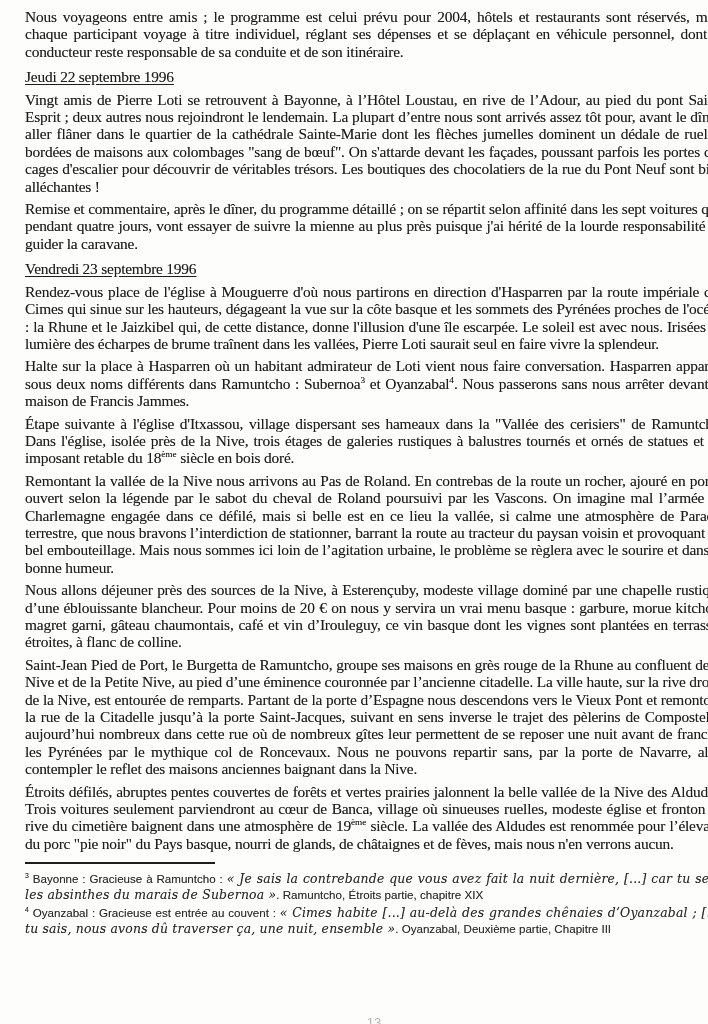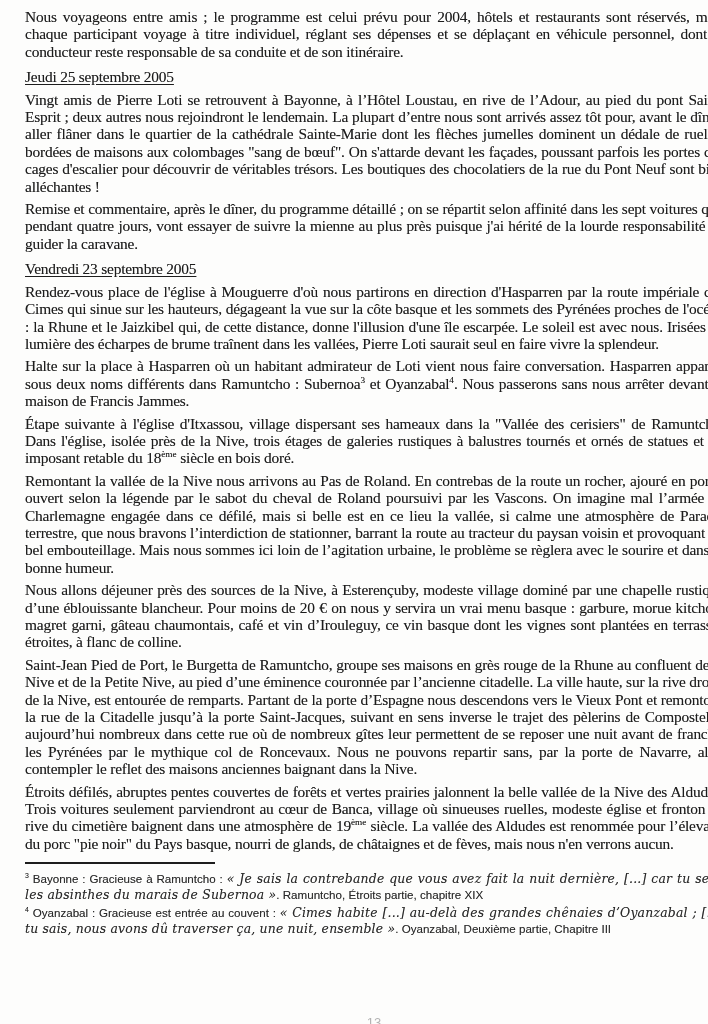--- a/index.html
+++ b/index.html
@@ -74,24 +74,24 @@
     font-size: 13px;
     color: #b3b3b3;
   }
 </style>
 </head>
 <body>
 
 <div class="page">
   <main class="content">
     <p class="para"><span class="r-plain">Nous voyageons entre amis ; le programme est celui prévu pour 2004, hôtels et restaurants sont réservés, mais chaque participant voyage à titre individuel, réglant ses dépenses et se déplaçant en véhicule personnel, dont le conducteur reste responsable de sa conduite et de son itinéraire.</span></p>
-    <h2 class="date-heading"><span class="r-plain">Jeudi 25 septembre 2005</span></h2>
+    <h2 class="date-heading"><span class="r-plain">Jeudi 22 septembre 1996</span></h2>
     <p class="para"><span class="r-plain">Vingt amis de Pierre Loti se retrouvent à Bayonne, à l’Hôtel Loustau, en rive de  l’Adour, au pied du pont Saint-Esprit ; deux autres nous rejoindront le lendemain. La plupart d’entre nous sont arrivés assez tôt pour, avant le dîner, aller flâner dans le quartier de la cathédrale Sainte-Marie dont les flèches jumelles dominent un dédale de ruelles bordées de maisons aux colombages "sang de bœuf". On s'attarde devant les façades, poussant parfois les portes des cages d'escalier pour découvrir de véritables trésors. Les boutiques des chocolatiers de la rue du Pont Neuf sont bien alléchantes !</span></p>
     <p class="para"><span class="r-plain">Remise et commentaire, après le dîner, du programme détaillé ; on se répartit selon affinité dans les sept voitures qui, pendant quatre jours, vont essayer de suivre la mienne au plus près puisque j'ai hérité de la lourde responsabilité de guider la caravane.</span></p>
-    <h2 class="date-heading"><span class="r-plain">Vendredi 23 septembre 2005</span></h2>
+    <h2 class="date-heading"><span class="r-plain">Vendredi 23 septembre 1996</span></h2>
     <p class="para"><span class="r-plain">Rendez-vous place de l'église à Mouguerre d'où nous partirons en direction d'Hasparren par la route impériale des Cimes qui sinue sur les hauteurs, dégageant la vue sur la côte basque et les sommets des Pyrénées proches de l'océan : la Rhune et le Jaizkibel qui, de cette distance, donne l'illusion d'une île escarpée. Le soleil est avec nous. Irisées de lumière des écharpes de brume traînent dans les vallées, Pierre Loti saurait seul en faire vivre la splendeur.</span></p>
     <p class="para"><span class="r-plain">Halte sur la place à Hasparren où un habitant admirateur de Loti vient nous faire conversation. Hasparren apparaît sous deux noms différents dans </span><span class="r-italic">Ramuntcho</span><span class="r-plain"> : Subernoa</span><span class="r-super">3</span><span class="r-plain"> et Oyanzabal</span><span class="r-super">4</span><span class="r-plain">. Nous passerons sans nous arrêter devant la maison de Francis Jammes.</span></p>
     <p class="para"><span class="r-plain">Étape suivante à l'église d'Itxassou, village dispersant ses hameaux dans la "Vallée des cerisiers" de </span><span class="r-italic">Ramuntcho</span><span class="r-plain">. Dans l'église, isolée près de la Nive, trois étages de galeries rustiques à balustres tournés et ornés de statues  et un imposant retable du 18</span><span class="r-super">ème</span><span class="r-plain"> siècle en bois doré.</span></p>
     <p class="para"><span class="r-plain">Remontant la vallée de la Nive nous arrivons au Pas de Roland. En contrebas de la route un rocher, ajouré en porte, ouvert selon la légende par le sabot du cheval de Roland poursuivi par les Vascons. On imagine mal l’armée de Charlemagne engagée dans ce défilé, mais si belle est en ce lieu la vallée, si calme une atmosphère de Paradis terrestre, que nous bravons l’interdiction de stationner, barrant la route au tracteur du paysan voisin et provoquant un bel embouteillage. Mais nous sommes ici loin de l’agitation urbaine, le problème se règlera avec le sourire et dans la bonne humeur.</span></p>
     <p class="para"><span class="r-plain">Nous allons déjeuner près des sources de la Nive, à Esterençuby, modeste village dominé par une chapelle rustique d’une éblouissante blancheur. Pour moins de 20 € on nous y servira un vrai menu basque : garbure, morue kitchok, magret garni, gâteau chaumontais, café et vin d’Irouleguy, ce vin basque dont les vignes sont plantées en terrasses étroites, à flanc de colline.</span></p>
     <p class="para"><span class="r-plain">Saint-Jean Pied de Port, le Burgetta de Ramuntcho, groupe ses maisons en grès rouge de la Rhune au confluent de la Nive et de la Petite Nive, au pied d’une éminence couronnée par l’ancienne citadelle. La ville haute, sur la rive droite de la Nive, est entourée de remparts. Partant de la porte d’Espagne nous descendons vers le Vieux Pont et remontons la rue de la Citadelle jusqu’à la porte Saint-Jacques, suivant en sens inverse le trajet des pèlerins de Compostelle, aujourd’hui nombreux dans cette rue où de nombreux gîtes leur permettent de se reposer une nuit avant de franchir les Pyrénées par le mythique col de Roncevaux. Nous ne pouvons repartir sans, par la porte de Navarre, aller contempler le reflet des maisons anciennes baignant dans la Nive.</span></p>
     <p class="para"><span class="r-plain">Étroits défilés, abruptes pentes couvertes de forêts et vertes prairies jalonnent la belle vallée de la Nive des Aldudes. Trois voitures seulement parviendront au cœur de Banca, village où sinueuses ruelles, modeste église et fronton en rive du cimetière baignent dans une atmosphère de 19</span><span class="r-super">ème</span><span class="r-plain"> siècle. La vallée des Aldudes est renommée pour l’élevage du porc "pie noir" du Pays basque, nourri de glands, de châtaignes et de fèves, mais nous n'en verrons aucun.</span></p>
 
     <div class="footnote-rule"></div>
     <section class="footnotes">

